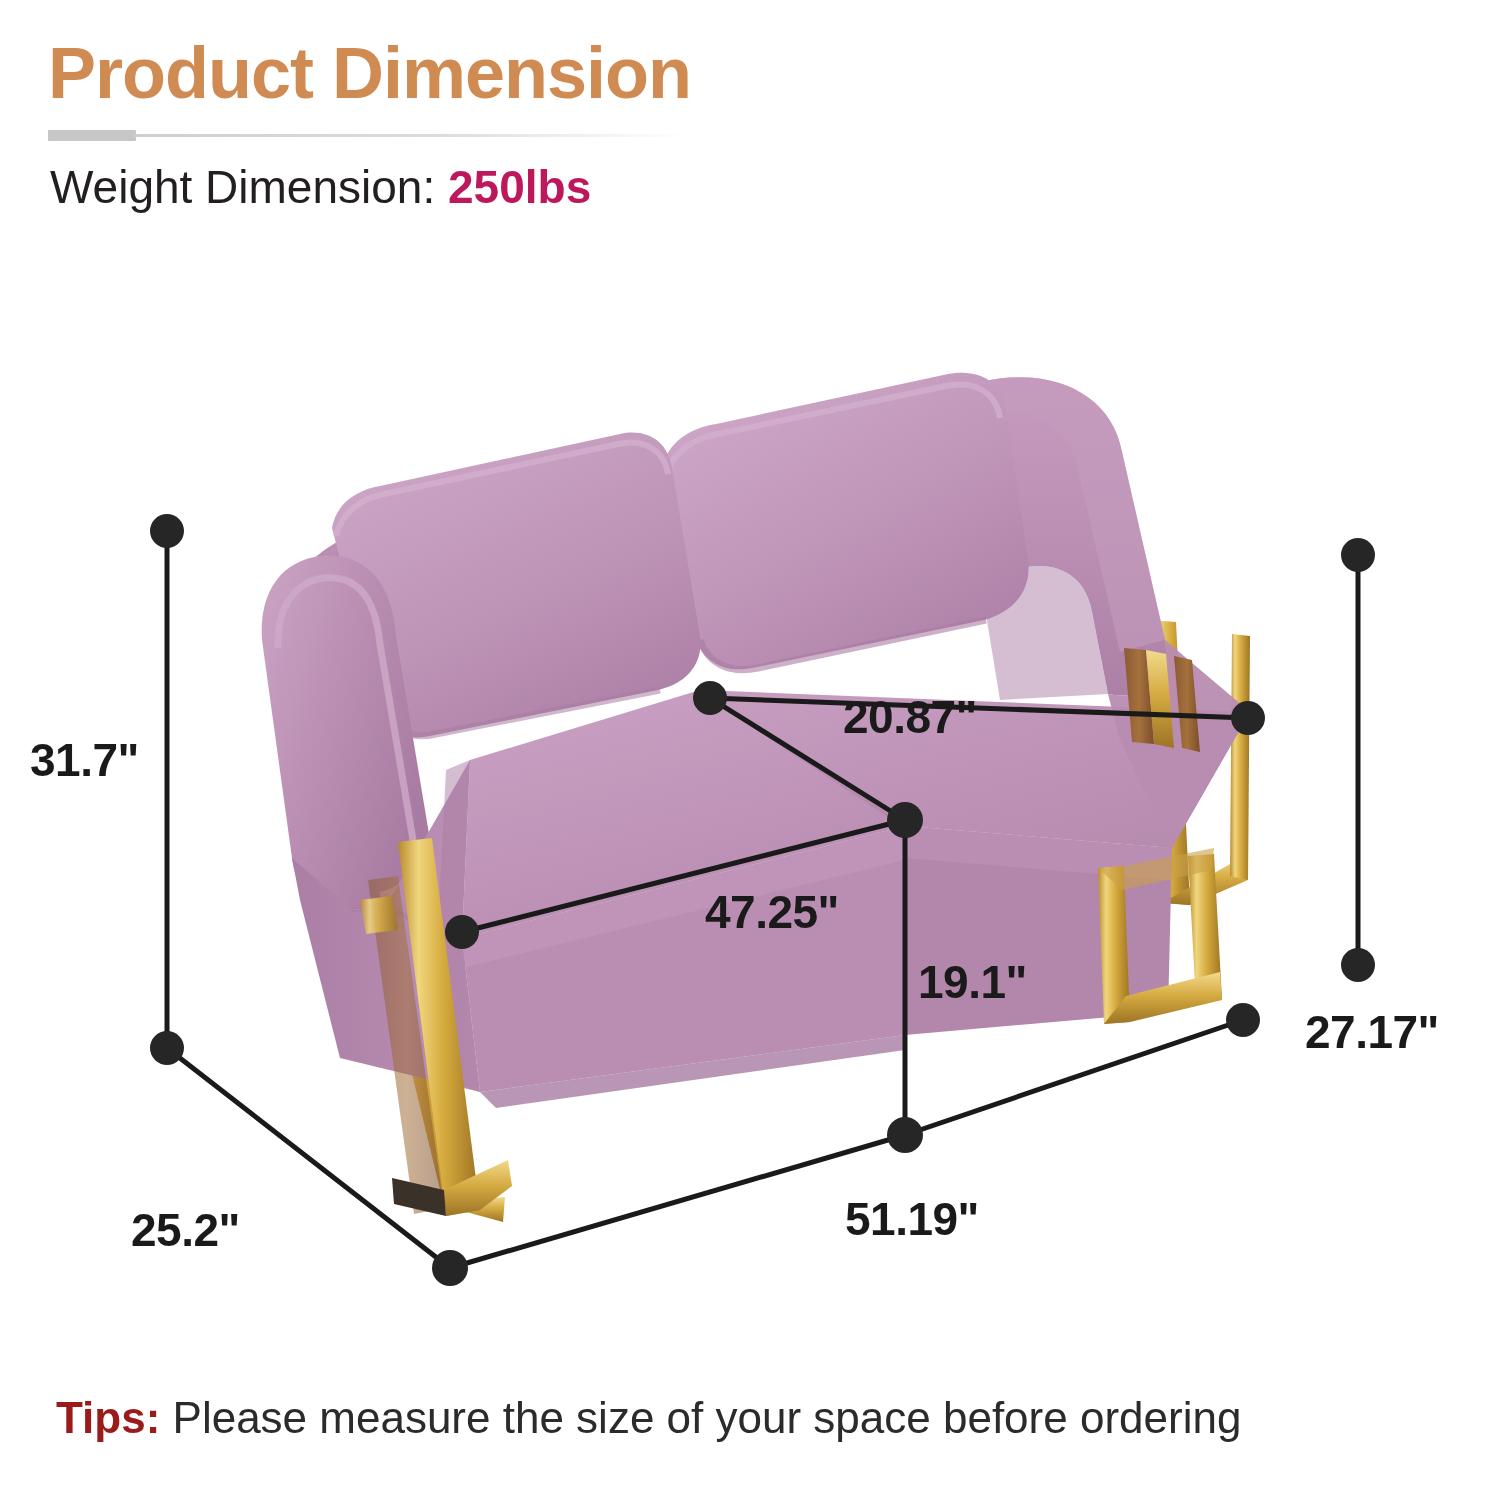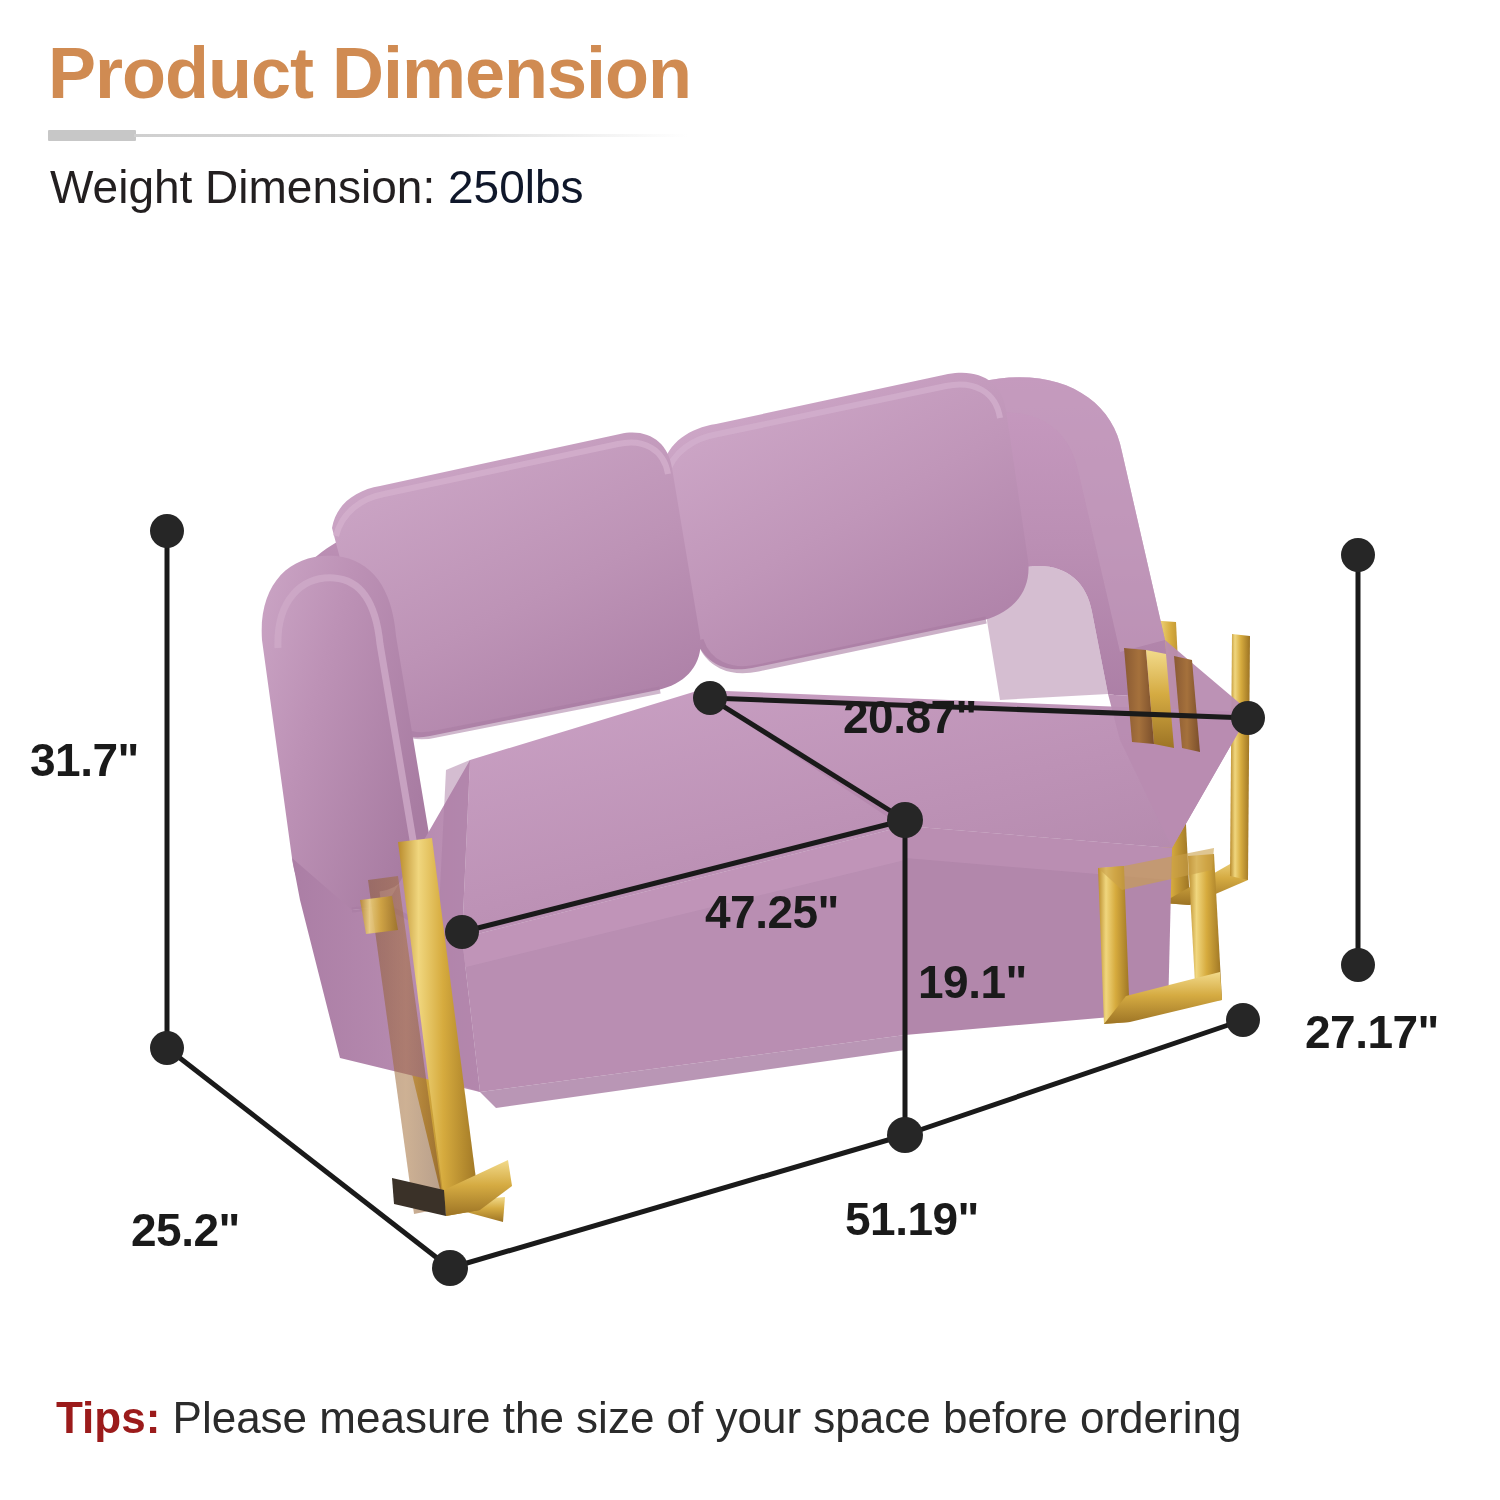--- a/index.html
+++ b/index.html
@@ -44,22 +44,22 @@
   }
   .hdr-sub {
     position: absolute;
     left: 50px; top: 160px;
     font-size: 46px;
     color: #231f20;
     white-space: nowrap;
     font-weight: 400;
   }
   .hdr-sub .accent {
-    color: #0f172a;
-    font-weight: 400;
+    color: #be185d;
+    font-weight: 700;
   }
 
   
   #stage {
     position: absolute;
     left: 0; top: 0;
     width: 1500px; height: 1500px;
   }
   #stage svg { display: block; }
 

